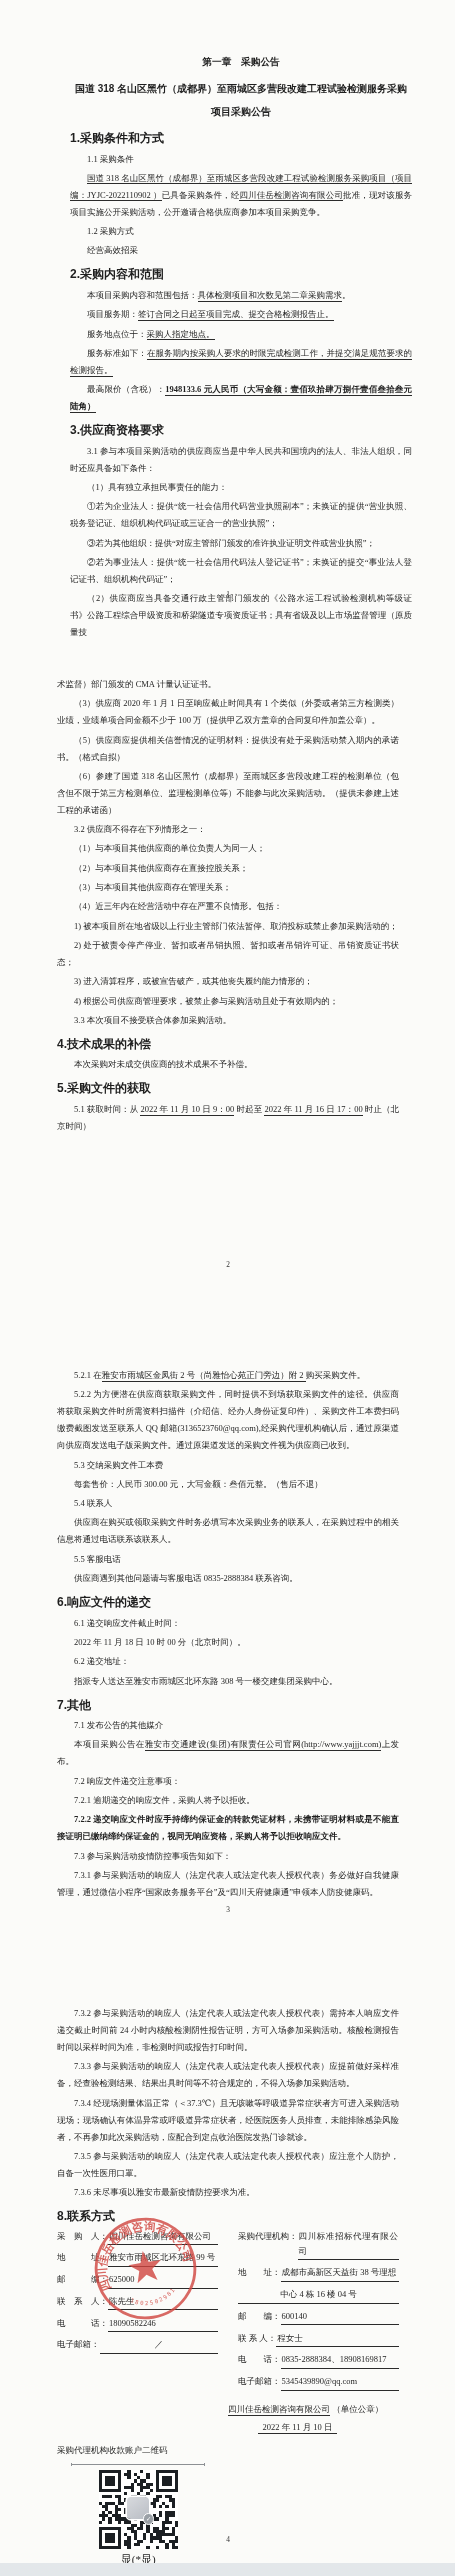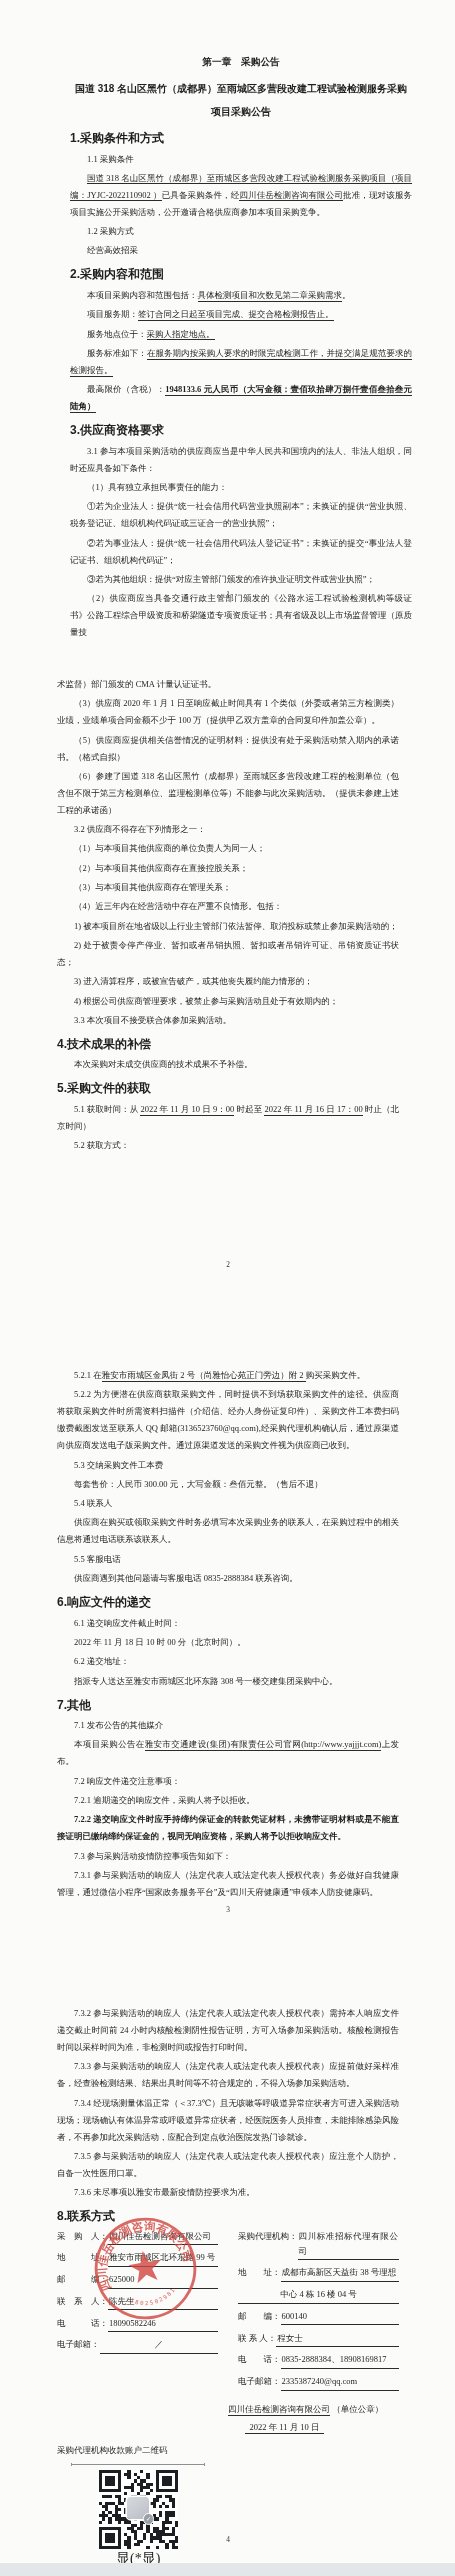--- a/index.html
+++ b/index.html
@@ -21,31 +21,31 @@
   .pagenum{position:absolute;left:0;width:456px;text-align:center;font-size:7.4px;color:#333;}
   
   .contact{display:flex;gap:20px;margin-top:3.4px;}
   .ccol{flex:1;min-width:0;}
   .crow{display:flex;line-height:15px;margin-bottom:5.1px;}
   .crow .lbl{white-space:nowrap;}
   .crow .val{flex:1;border-bottom:0.6px solid #2b2b2b;padding:0 1.1px 0.6px 1.1px;min-width:0;}
   .val-center{text-align:center;}
   .seal-line{margin:5.7px 0 1.1px 171px;text-indent:0;}
   .date-line{margin:1.1px 0 1.1px 188px;text-indent:0;}
-  .date-line .u{padding:0 4.6px 0.6px 4.6px;}
+  .date-line .u{padding:0 4.6px 0.6px 4.6px;margin-left:13px;}
   
   .qr-wrap{width:134px;margin:4.6px 0 0 14.2px;}
   .frame-line{height:0;border-top:1.1px solid #8d9094;position:relative;}
   .frame-line::before,.frame-line::after{content:"";position:absolute;top:-1.7px;width:1.1px;height:3.4px;background:#8d9094;}
   .frame-line::before{left:0;} .frame-line::after{right:0;}
   .qr-box{position:relative;width:79px;height:79px;margin:5.7px auto 3.4px auto;background:#fff;}
   .qr-box svg{display:block;width:79px;height:79px;}
   .qr-logo{position:absolute;left:28.5px;top:27px;width:21.6px;height:21.6px;border-radius:4px;background:linear-gradient(145deg,#d8dade,#b9bdc4);box-shadow:0 0 0 1.7px #fff;}
   .qr-check{position:absolute;left:44px;top:43px;width:9.7px;height:9.7px;border-radius:50%;background:#9aa0a6;border:1.1px solid #fff;color:#fff;font-size:6.3px;line-height:9px;text-align:center;font-family:"DejaVu Sans",sans-serif;}
-  .qr-caption{text-align:center;font-size:14px;line-height:12.5px;margin:1.1px 0 4.6px 0;}
+  .qr-caption{text-align:center;font-size:11px;line-height:12.5px;margin:1.1px 0 4.6px 0;}
   
   .stamp{position:absolute;left:91px;top:2214px;width:109px;height:109px;opacity:.8;transform:rotate(-9deg);pointer-events:none;}
   
   .scan-band{position:absolute;left:0;top:2563px;width:456px;height:12.5px;background:#e3e7ea;}
 </style>
 </head>
 <body>
 
 <div class="page" style="top:54px;margin-left:13px;">
   <div class="chapter">第一章　采购公告</div>
@@ -61,22 +61,22 @@
   <p class="ind"><span>本项目采购内容和范围包括：</span><span class="u">具体检测项目和次数见第二章采购需求</span><span>。</span></p>
   <p class="ind"><span>项目服务期：</span><span class="u">签订合同之日起至项目完成、提交合格检测报告止。</span></p>
   <p class="ind"><span>服务地点位于：</span><span class="u">采购人指定地点。</span></p>
   <p class="ind"><span>服务标准如下：</span><span class="u">在服务期内按采购人要求的时限完成检测工作，并提交满足规范要求的检测报告。</span></p>
   <p class="ind"><span>最高限价（含税）：</span><span class="u bold">1948133.6 元人民币（大写金额：壹佰玖拾肆万捌仟壹佰叁拾叁元陆角）</span></p>
 
   <h2 class="sec">3.供应商资格要求</h2>
   <p class="ind">3.1 参与本项目采购活动的供应商应当是中华人民共和国境内的法人、非法人组织，同时还应具备如下条件：</p>
   <p class="ind">（1）具有独立承担民事责任的能力：</p>
   <p class="ind">①若为企业法人：提供“统一社会信用代码营业执照副本”；未换证的提供“营业执照、税务登记证、组织机构代码证或三证合一的营业执照”；</p>
+  <p class="ind">③若为其他组织：提供“对应主管部门颁发的准许执业证明文件或营业执照”；</p>
   <p class="ind">②若为事业法人：提供“统一社会信用代码法人登记证书”；未换证的提交“事业法人登记证书、组织机构代码证”；</p>
-  <p class="ind">③若为其他组织：提供“对应主管部门颁发的准许执业证明文件或营业执照”；</p>
   <p class="ind">（2）供应商应当具备交通行政主管部门颁发的《公路水运工程试验检测机构等级证书》公路工程综合甲级资质和桥梁隧道专项资质证书；具有省级及以上市场监督管理（原质量技</p>
 </div>
 <div class="pagenum" style="top:590px;">1</div>
 
 <div class="page" style="top:676px;">
   <p class="noind">术监督）部门颁发的 CMA 计量认证证书。</p>
   <p class="ind">（3）供应商 2020 年 1 月 1 日至响应截止时间具有 1 个类似（外委或者第三方检测类）业绩，业绩单项合同金额不少于 100 万（提供甲乙双方盖章的合同复印件加盖公章）。</p>
   <p class="ind">（5）供应商应提供相关信誉情况的证明材料：提供没有处于采购活动禁入期内的承诺书。（格式自拟）</p>
   <p class="ind">（6）参建了国道 318 名山区黑竹（成都界）至雨城区多营段改建工程的检测单位（包含但不限于第三方检测单位、监理检测单位等）不能参与此次采购活动。（提供未参建上述工程的承诺函）</p>
   <p class="ind">3.2 供应商不得存在下列情形之一：</p>
@@ -88,21 +88,20 @@
   <p class="ind">2) 处于被责令停产停业、暂扣或者吊销执照、暂扣或者吊销许可证、吊销资质证书状态；</p>
   <p class="ind">3) 进入清算程序，或被宣告破产，或其他丧失履约能力情形的；</p>
   <p class="ind">4) 根据公司供应商管理要求，被禁止参与采购活动且处于有效期内的；</p>
   <p class="ind">3.3 本次项目不接受联合体参加采购活动。</p>
 
   <h2 class="sec">4.技术成果的补偿</h2>
   <p class="ind">本次采购对未成交供应商的技术成果不予补偿。</p>
 
   <h2 class="sec">5.采购文件的获取</h2>
   <p class="ind"><span>5.1 获取时间：从 </span><span class="u">2022 年 11 月 10 日 9：00</span><span> 时起至 </span><span class="u">2022 年 11 月 16 日 17：00</span><span> 时止（北京时间）</span></p>
-  <p class="ind">5.2 获取方式：</p>
 </div>
 <div class="pagenum" style="top:1260px;">2</div>
 
 <div class="page" style="top:1367px;">
   <p class="ind"><span>5.2.1 在</span><span class="u">雅安市雨城区金凤街 2 号（尚雅怡心苑正门旁边）附 2 </span><span>购买采购文件。</span></p>
   <p class="ind">5.2.2 为方便潜在供应商获取采购文件，同时提供不到场获取采购文件的途径。供应商将获取采购文件时所需资料扫描件（介绍信、经办人身份证复印件）、采购文件工本费扫码缴费截图发送至联系人 QQ 邮箱(3136523760@qq.com),经采购代理机构确认后，通过原渠道向供应商发送电子版采购文件。通过原渠道发送的采购文件视为供应商已收到。</p>
   <p class="ind">5.3 交纳采购文件工本费</p>
   <p class="ind">每套售价：人民币 300.00 元，大写金额：叁佰元整。（售后不退）</p>
   <p class="ind">5.4 联系人</p>
   <p class="ind">供应商在购买或领取采购文件时务必填写本次采购业务的联系人，在采购过程中的相关信息将通过电话联系该联系人。</p>
@@ -182,21 +181,21 @@
       <div class="crow">
           <span class="lbl">联 系 人：</span>
           <span class="val">程女士</span>
         </div>
       <div class="crow">
           <span class="lbl">电　　话：</span>
           <span class="val">0835-2888384、18908169817</span>
         </div>
       <div class="crow">
           <span class="lbl">电子邮箱：</span>
-          <span class="val">2335387240@qq.com</span>
+          <span class="val">5345439890@qq.com</span>
         </div>
     </div>
   </div>
 
   <p class="seal-line"><span class="u">四川佳岳检测咨询有限公司</span><span> </span><span>（单位公章）</span></p>
   <p class="date-line"><span class="u">2022 年 11 月 10 日</span></p>
 
   <p class="noind" style="margin-top:5.7px;">采购代理机构收款账户二维码</p>
 
   <div class="qr-wrap">

